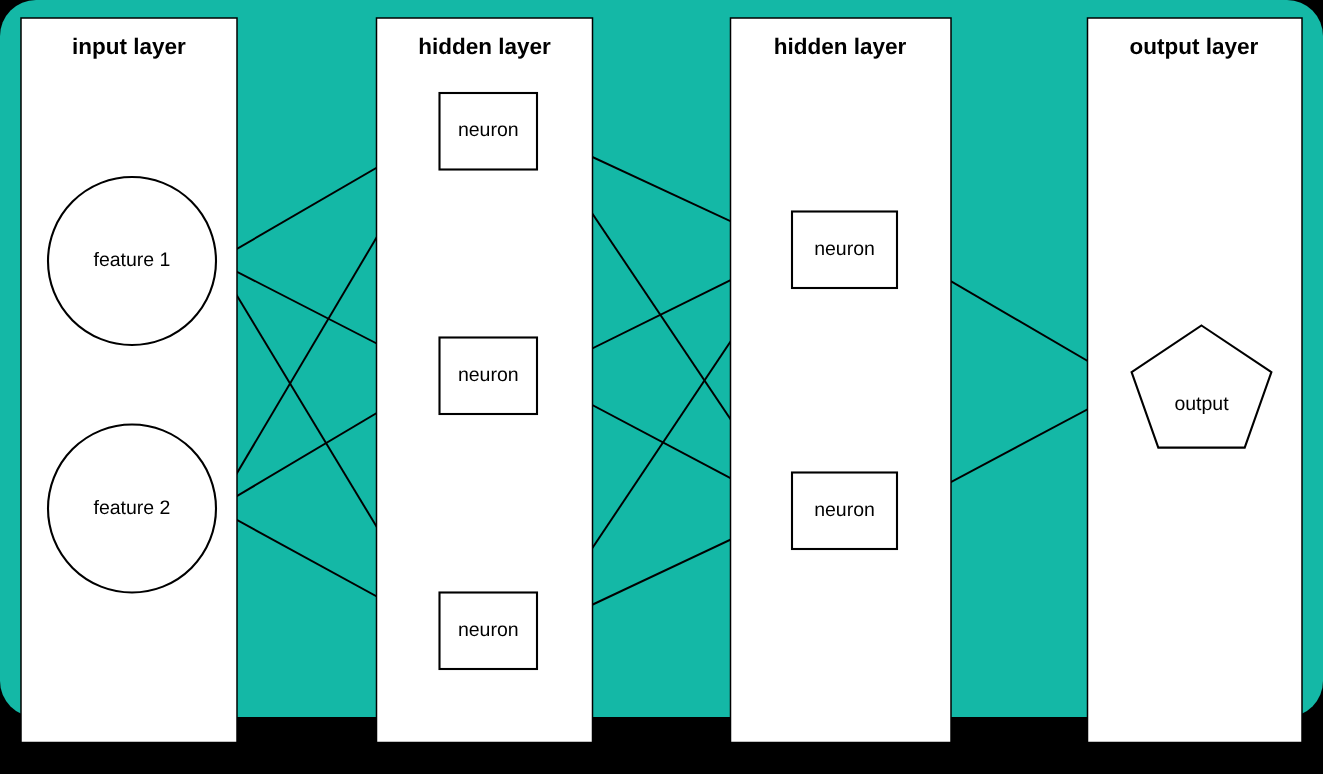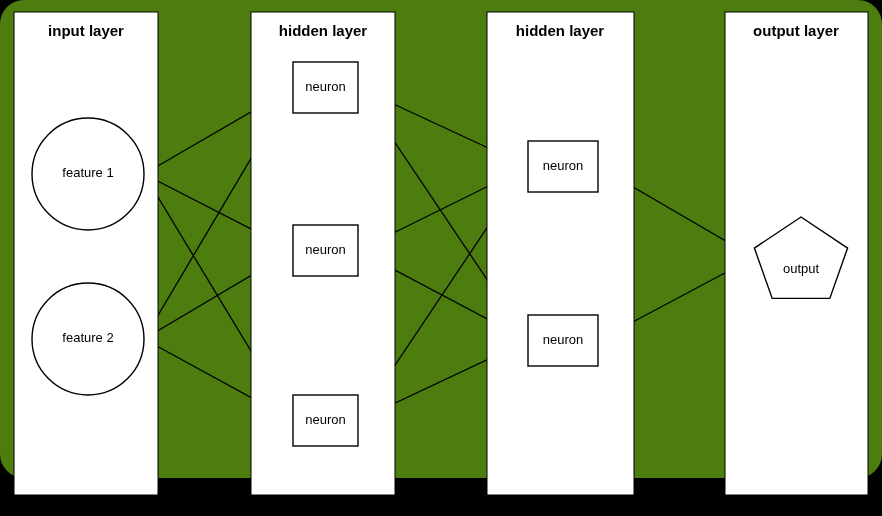--- a/index.html
+++ b/index.html
@@ -1,18 +1,18 @@
 <!DOCTYPE html>
 <html><head>
 <meta charset="utf-8">
 <style>
   html,body{margin:0;padding:0;background:#000;}
   body{width:882px;height:516px;overflow:hidden;
        font-family:"Liberation Sans", sans-serif;}
-  #stage{position:relative;width:882px;height:478px;background:#4d7c0f;border-radius:24px;}
+  #stage{position:relative;width:882px;height:478px;background:#14b8a6;border-radius:24px;}
   #stage svg{position:absolute;left:0;top:0;}
   .panel-title{
     font-weight:bold;font-size:15px;fill:#000;
     text-anchor:middle;dominant-baseline:middle;
   }
   .node-label{
     font-size:13px;fill:#000;text-anchor:middle;dominant-baseline:middle;
   }
   .panel-rect{fill:#ffffff;stroke:#000000;stroke-width:1;}
   .shape{fill:#ffffff;stroke:#000000;stroke-width:1.4;}

